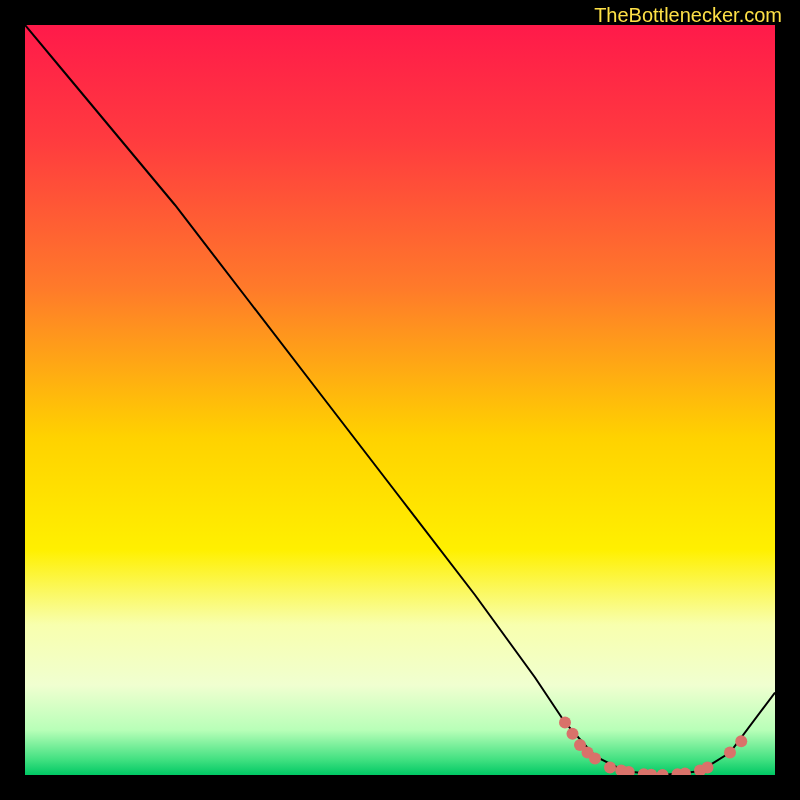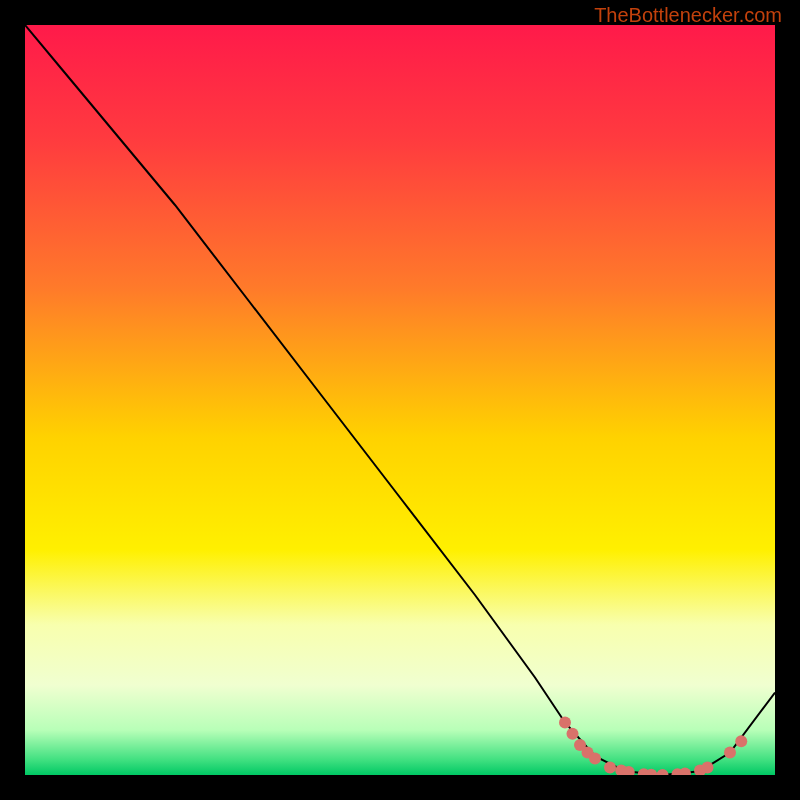--- a/index.html
+++ b/index.html
@@ -7,21 +7,21 @@
     width: 800px;
     height: 800px;
     background: #000;
     position: relative;
     font-family: Arial, sans-serif;
   }
   .watermark {
     position: absolute;
     top: 4px;
     right: 18px;
-    color: #c2410c;
+    color: #fde047;
     font-size: 20px;
     font-weight: 500;
     z-index: 10;
   }
   .plot-area {
     position: absolute;
     top: 25px;
     left: 25px;
     width: 750px;
     height: 750px;

